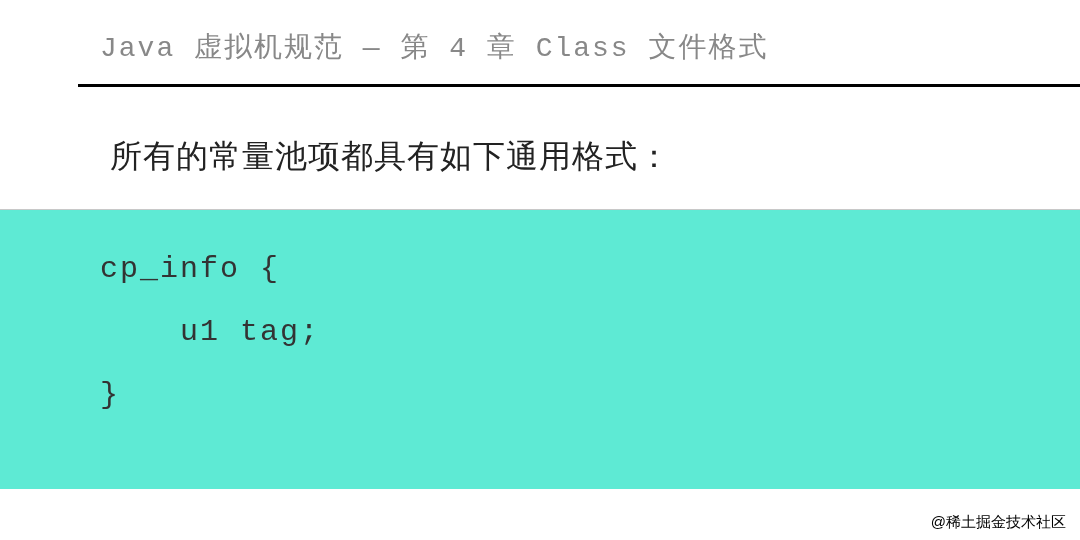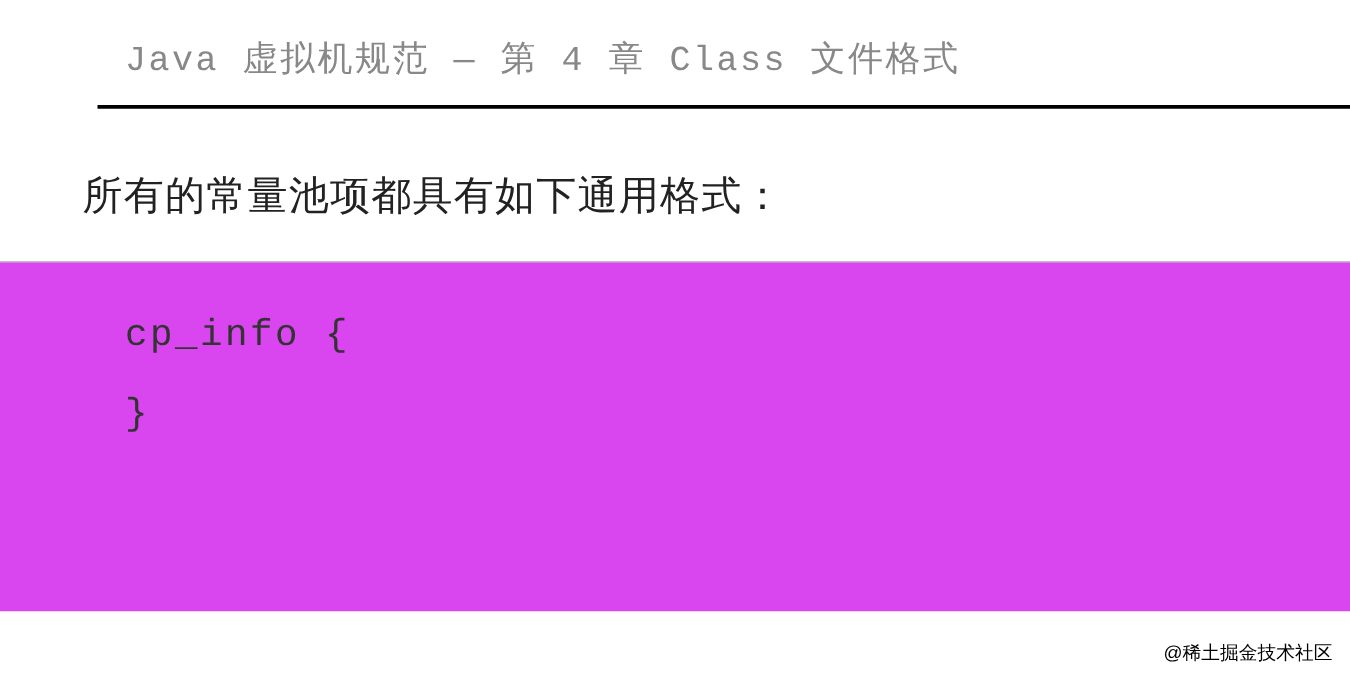--- a/index.html
+++ b/index.html
@@ -23,28 +23,28 @@
       font-family: "Courier New", "SimSun", monospace;
       border-radius: 30px;
     }
     .header-rule {
       border: none;
       border-top: 3px solid #000;
       margin: 0 0 0 78px;
       width: 1002px;
     }
     .intro-text {
-      padding: 48px 0 30px 66px;
+      padding: 48px 0 30px 110px;
       font-size: 32px;
       color: #222;
       letter-spacing: 1px;
       font-family: "SimSun", "宋体", serif;
     }
     .code-block {
-      background: #d946ef;
+      background: #5eead4;
       border-top: 1px solid #c8c8c8;
       padding: 28px 0 28px 100px;
       font-family: "Courier New", monospace;
       font-size: 30px;
       color: #333;
       line-height: 2.1;
       letter-spacing: 2px;
       height: 280px;
     }
     .code-line {
@@ -67,18 +67,19 @@
 </div>
 
 <hr class="header-rule">
 
 <div class="intro-text">
   <span>所有的常量池项都具有如下通用格式：</span>
 </div>
 
 <div class="code-block">
   <div class="code-line">cp_info {</div>
+  <div class="code-line">    u1 tag;</div>
   <div class="code-line">}</div>
 </div>
 
 <div class="watermark">
   <span>@稀土掘金技术社区</span>
 </div>
 
 </body></html>

